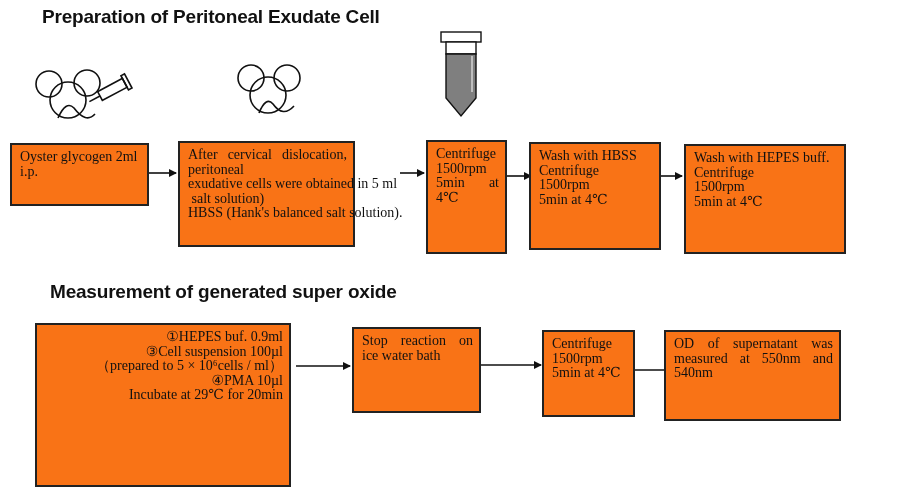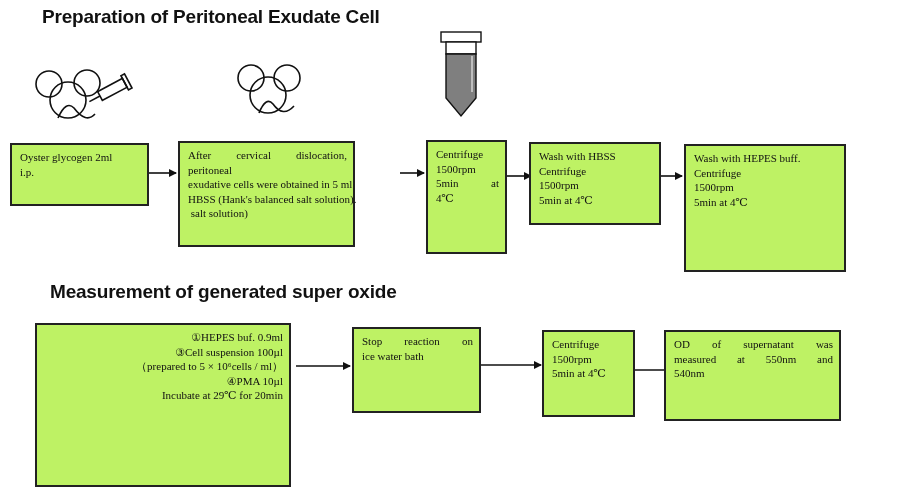--- a/index.html
+++ b/index.html
@@ -1,21 +1,21 @@
 <!DOCTYPE html>
 <html><head>
   <meta charset="utf-8">
   <style>
     html, body { margin: 0; padding: 0; background: #ffffff; }
     body { width: 903px; height: 494px; position: relative; overflow: hidden;
            font-family: "DejaVu Serif", "Liberation Serif", serif; color: #111; }
     .title { position: absolute; font-family: Liberation Sans, sans-serif;
              font-weight: bold; font-size: 19px; white-space: nowrap; letter-spacing: -0.2px; }
-    .box { position: absolute; border: 2px solid #222; box-sizing: border-box; background: #bef264;
-           font-family: "Liberation Serif", "DejaVu Serif", serif; font-size: 11px; line-height: 14.5px;
+    .box { position: absolute; border: 2px solid #222; box-sizing: border-box; background: #f97316;
+           font-family: "Liberation Serif", "DejaVu Serif", serif; font-size: 14px; line-height: 14.5px;
            padding: 5px 6px 4px 8px; }
     .box .line { display: block; white-space: nowrap; }
     .box .justify { display: block; text-align: justify; text-align-last: justify; white-space: normal; }
     svg.overlay { position: absolute; left: 0; top: 0; }
   </style>
 </head>
 <body>
 
 <div class="title" style="left:42px; top:6px;">Preparation of Peritoneal Exudate Cell</div>
 <div class="title" style="left:50px; top:281px;text-align:right;">Measurement of generated super oxide</div>
@@ -65,39 +65,39 @@
 </svg>
 
 <div class="box" style="left:10px; top:143px; width:139px; height:63px;">
   <span class="line">Oyster glycogen 2ml</span>
   <span class="line">i.p.</span>
 </div>
 
 <div class="box" style="left:178px; top:141px; width:177px; height:106px;">
   <span class="justify">After cervical dislocation, peritoneal</span>
   <span class="line">exudative cells were obtained in 5 ml</span>
+  <span class="line" style="white-space:pre;"> salt solution)</span>
   <span class="line">HBSS (Hank's balanced salt solution).</span>
-  <span class="line" style="white-space:pre;"> salt solution)</span>
 </div>
 
 <div class="box" style="left:426px; top:140px; width:81px; height:114px;">
   <span class="line">Centrifuge</span>
   <span class="line">1500rpm</span>
   <span class="justify">5min at</span>
   <span class="line">4℃</span>
 </div>
 
-<div class="box" style="left:529px; top:142px; width:132px; height:83px;">
+<div class="box" style="left:529px; top:142px; width:132px; height:108px;">
   <span class="line">Wash with HBSS</span>
   <span class="line">Centrifuge</span>
   <span class="line">1500rpm</span>
   <span class="line">5min at 4℃</span>
 </div>
 
-<div class="box" style="left:684px; top:144px; width:162px; height:128px;">
+<div class="box" style="left:684px; top:144px; width:162px; height:110px;">
   <span class="line">Wash with HEPES buff.</span>
   <span class="line">Centrifuge</span>
   <span class="line">1500rpm</span>
   <span class="line">5min at 4℃</span>
 </div>
 
 <div class="box" style="left:35px; top:323px; width:256px; height:164px;text-align:right;">
   <span class="line">①HEPES buf. 0.9ml</span>
   <span class="line">③Cell suspension 100µl</span>
   <span class="line">（prepared to 5 × 10⁶cells / ml）</span>

